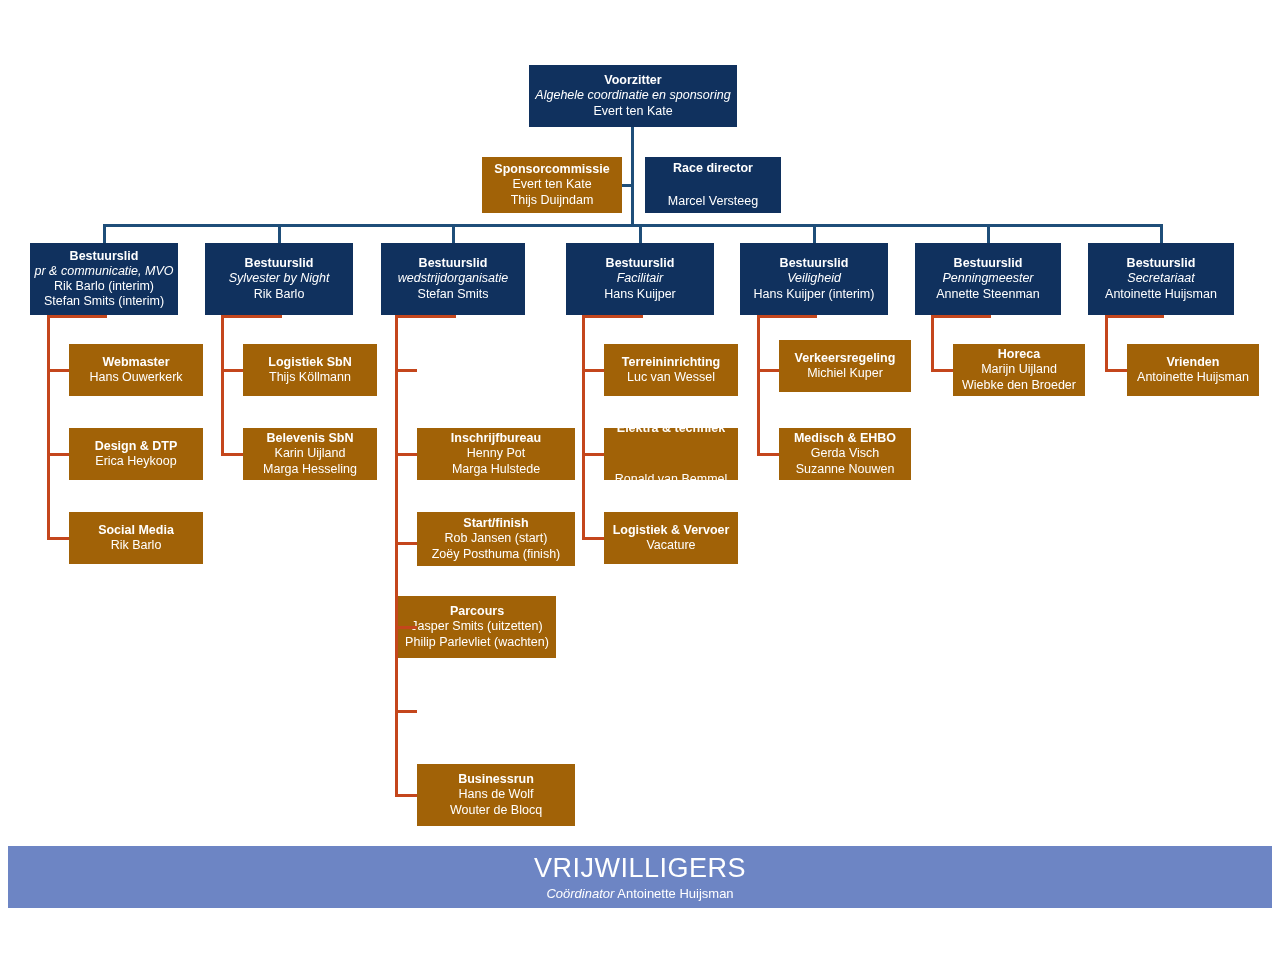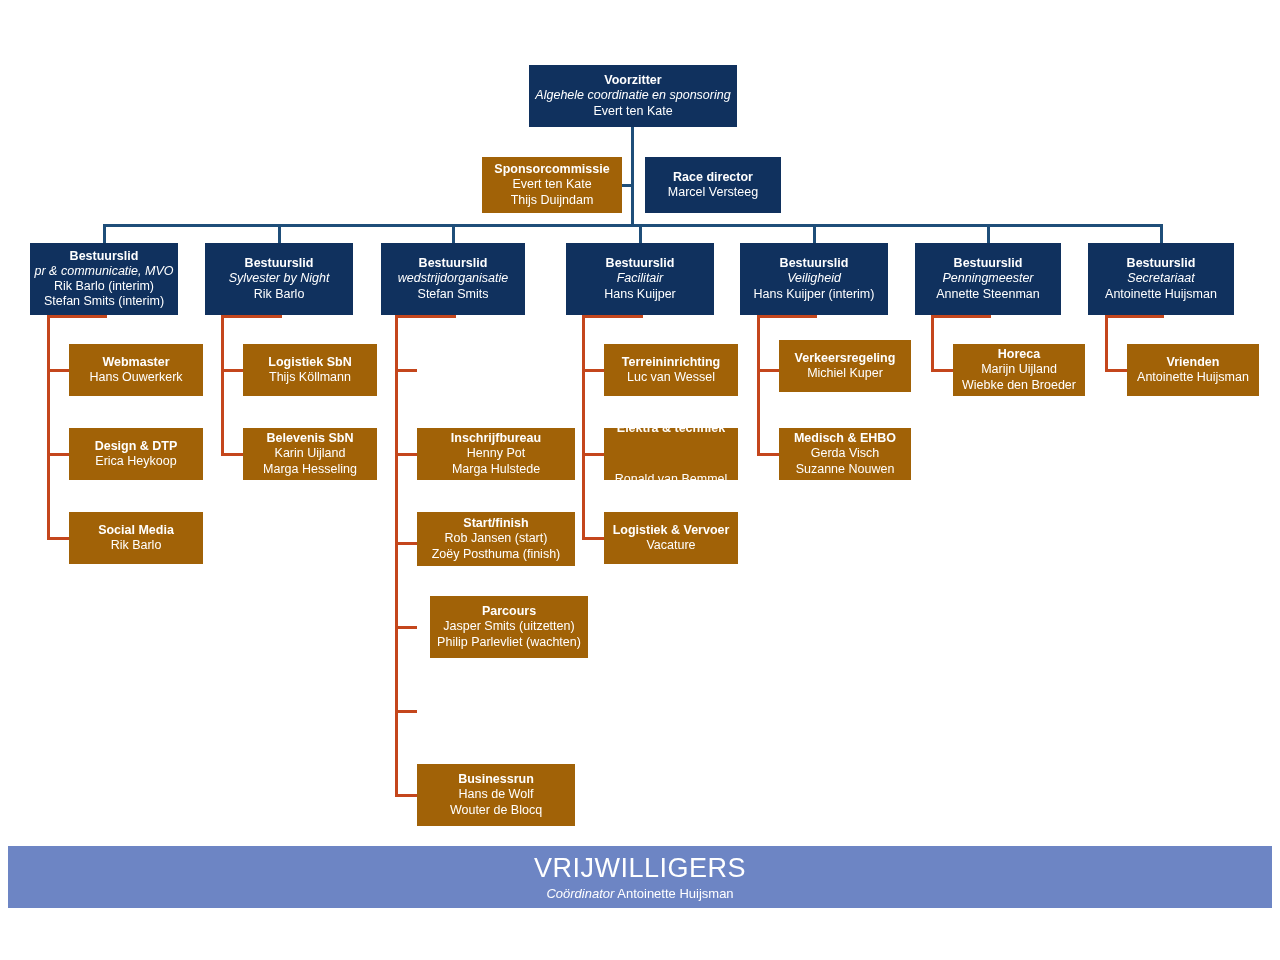--- a/index.html
+++ b/index.html
@@ -85,21 +85,21 @@
     <div class="node navy" style="left: 529px; top: 65px; width: 208px; height: 62px;">
       <div class="ttl">Voorzitter</div>
       <div class="sub">Algehele coordinatie en sponsoring</div>
       <div class="ln">Evert ten Kate</div>
     </div>
     <div class="node orange" style="left: 482px; top: 157px; width: 140px; height: 56px;">
       <div class="ttl">Sponsorcommissie</div>
       <div class="ln">Evert ten Kate</div>
       <div class="ln">Thijs Duijndam</div>
     </div>
-    <div class="node navy" style="left: 645px; top: 157px; width: 136px; height: 56px;">
+    <div class="node navy" style="left: 645px; top: 157px; width: 136px; height: 56px; justify-content: space-between;">
       <div class="ttl">Race director</div>
       <div class="ln">Marcel Versteeg</div>
     </div>
     <div class="connector" style="left: 631px; top: 127px; width: 3px; height: 100px;"></div>
     <div class="connector" style="left: 622px; top: 184px; width: 12px; height: 3px;"></div>
     <div class="node navy" style="left: 30px; top: 243px; width: 148px; height: 72px;">
       <div class="ttl">Bestuurslid</div>
       <div class="sub">pr &amp; communicatie, MVO</div>
       <div class="ln">Rik Barlo (interim)</div>
       <div class="ln">Stefan Smits (interim)</div>
@@ -180,21 +180,21 @@
       <div class="ln">Henny Pot</div>
       <div class="ln">Marga Hulstede</div>
     </div>
     <div class="connector orange" style="left: 395px; top: 453px; width: 22px; height: 3px;"></div>
     <div class="node orange" style="left: 417px; top: 512px; width: 158px; height: 54px;">
       <div class="ttl">Start/finish</div>
       <div class="ln">Rob Jansen (start)</div>
       <div class="ln">Zoëy Posthuma (finish)</div>
     </div>
     <div class="connector orange" style="left: 395px; top: 542px; width: 22px; height: 3px;"></div>
-    <div class="node orange" style="left: 430px; top: 596px; width: 158px; height: 62px;">
+    <div class="node orange" style="left: 398px; top: 596px; width: 158px; height: 62px;">
       <div class="ttl">Parcours</div>
       <div class="ln">Jasper Smits (uitzetten)</div>
       <div class="ln">Philip Parlevliet (wachten)</div>
     </div>
     <div class="connector orange" style="left: 395px; top: 626px; width: 22px; height: 3px;"></div>
     <div class="connector orange" style="left: 395px; top: 710px; width: 22px; height: 3px;"></div>
     <div class="node orange" style="left: 417px; top: 764px; width: 158px; height: 62px;">
       <div class="ttl">Businessrun</div>
       <div class="ln">Hans de Wolf</div>
       <div class="ln">Wouter de Blocq</div>

